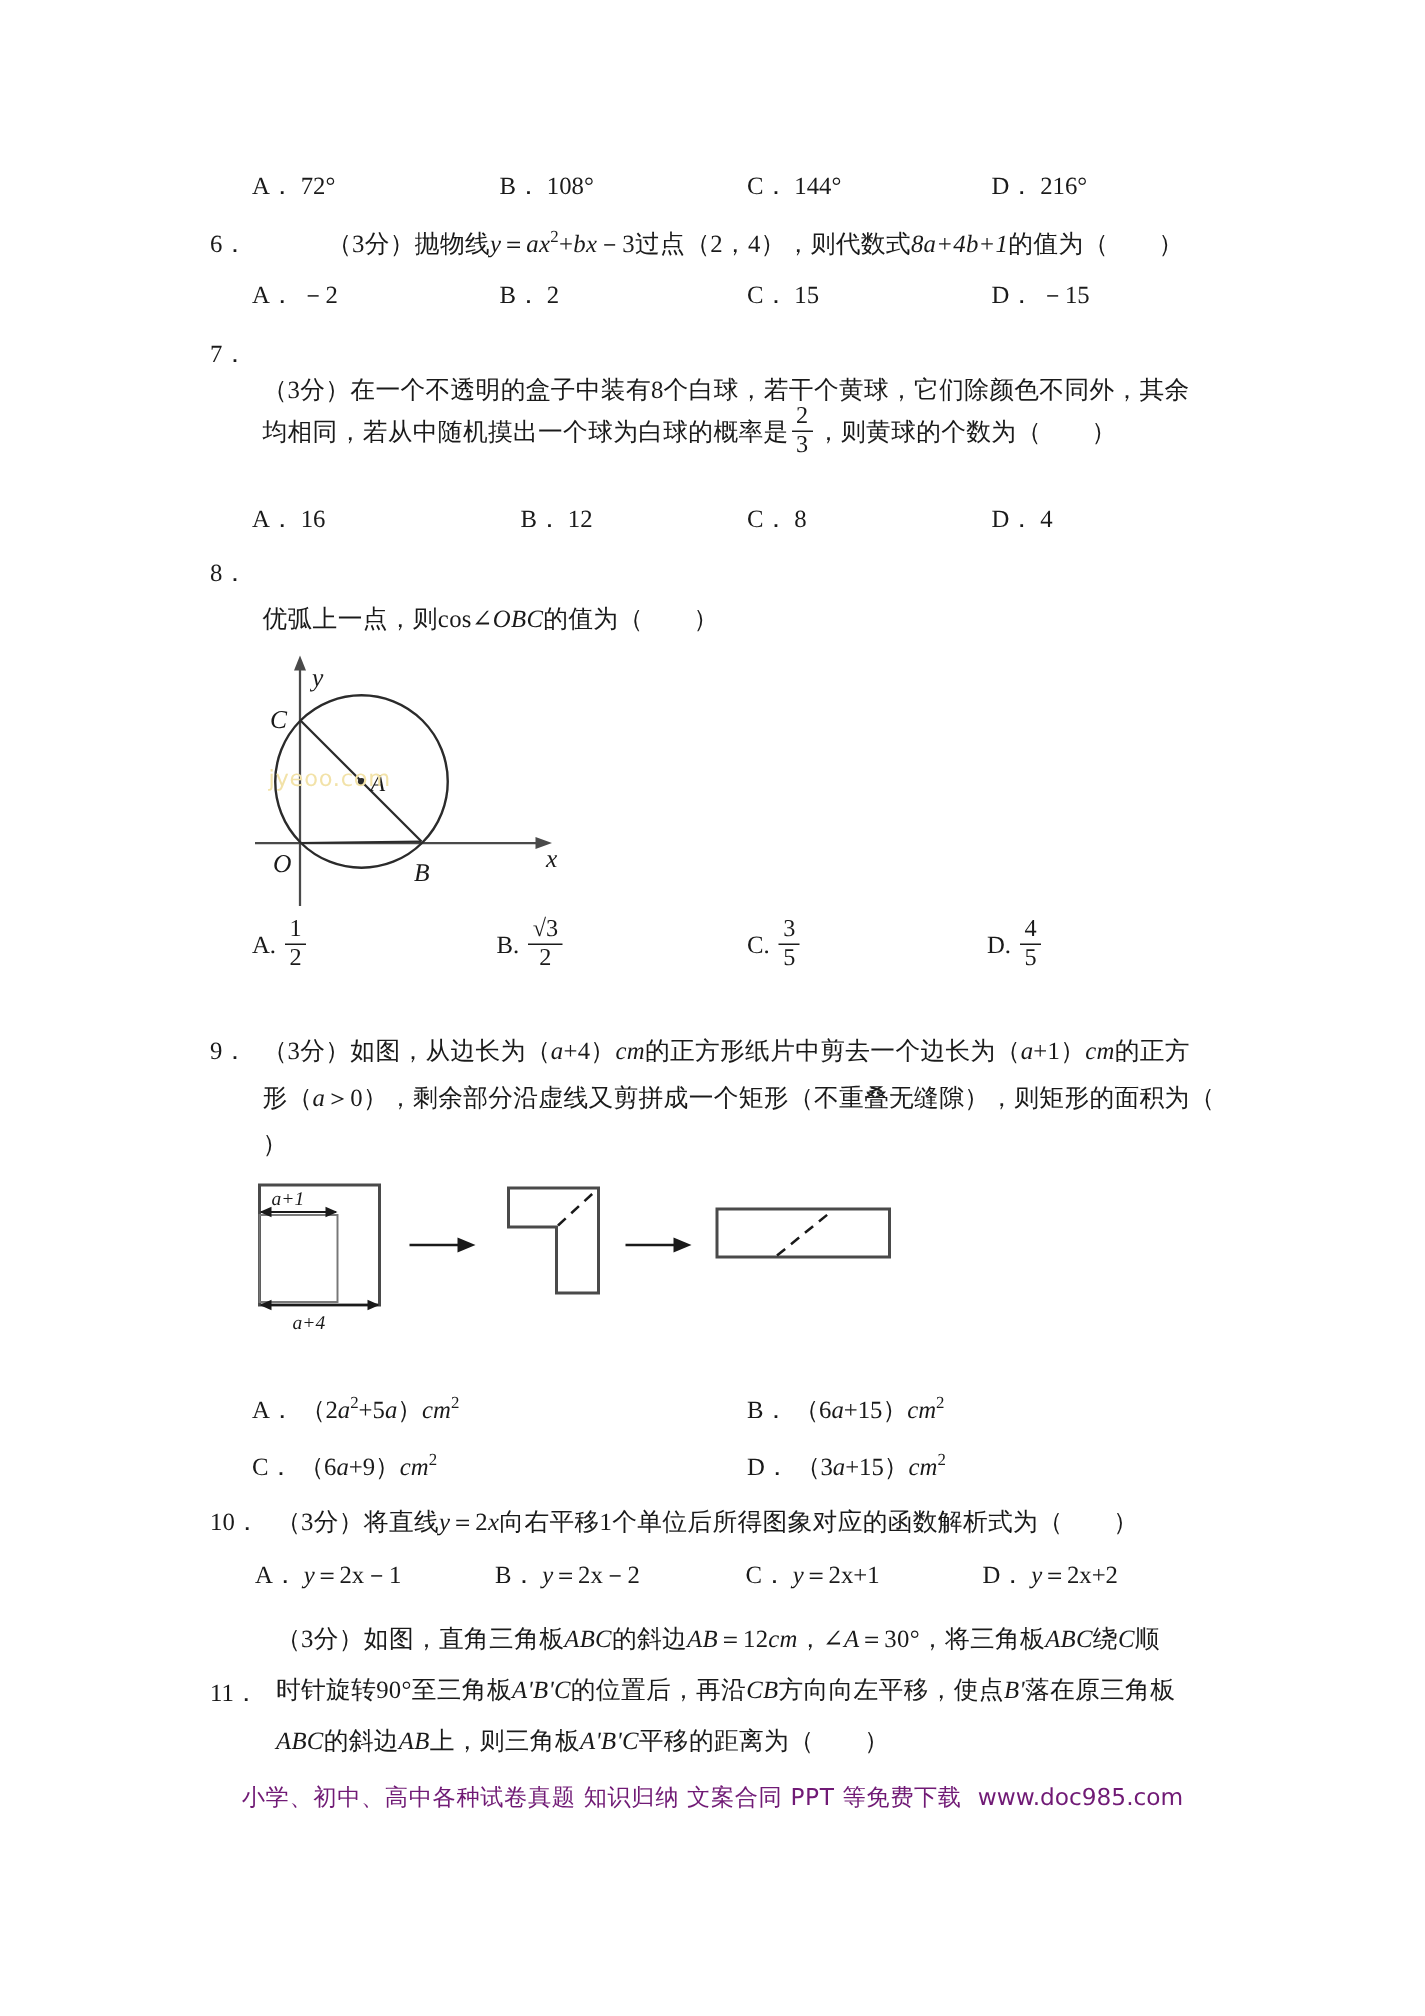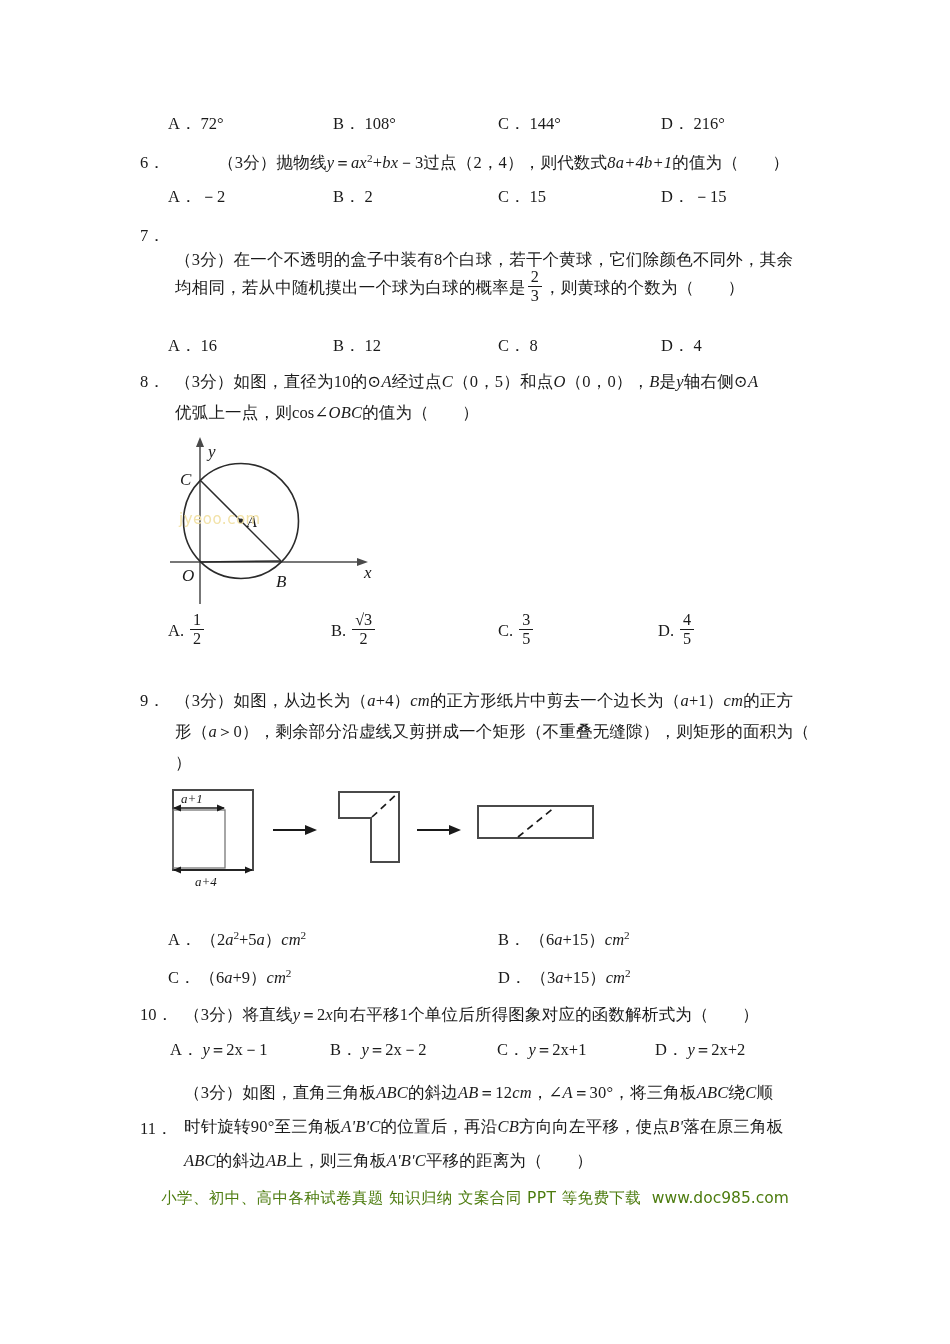--- a/index.html
+++ b/index.html
@@ -69,21 +69,21 @@
     padding: 1px 3px 0 3px;
   }
   
   .footer {
     position: absolute;
     left: 0;
     top: 1188px;
     width: 950px;
     text-align: center;
     font-size: 15.5px;
-    color: #4d7c0f;
+    color: #701a75;
     font-family: "DejaVu Sans", "Liberation Sans", sans-serif;
     letter-spacing: 0.4px;
   }
   .footer .url {
     font-family: "DejaVu Sans", "Liberation Sans", sans-serif;
     letter-spacing: 0;
   }
   
   .figbox { position: absolute; }
   svg { display: block; }
@@ -141,35 +141,32 @@
     <span>（3分）</span><span>在一个不透明的盒子中装有8个白球，若干个黄球，它们除颜色不同外，其余</span>
   </div>
   <div class="qtext" style="left:175px; top:268px; white-space:nowrap; line-height:40px;">
     <span>均相同，若从中随机摸出一个球为白球的概率是</span><span class="frac"><span class="num">2</span><span class="den">3</span></span><span>，则黄球的个数为（　　）</span>
   </div>
 
   <div class="opts" style="left:168px; top:332px;">
     <span class="opt" style="left:0px;">
       <span class="optlabel">A．</span><span>16</span>
     </span>
-    <span class="opt" style="left:165px;text-align:center;">
+    <span class="opt" style="left:179px;text-align:center;">
       <span class="optlabel">B．</span><span>12</span>
     </span>
     <span class="opt" style="left:330px;">
       <span class="optlabel">C．</span><span>8</span>
     </span>
     <span class="opt" style="left:493px;">
       <span class="optlabel">D．</span><span>4</span>
     </span>
   </div>
 
   <div class="qnum" style="left:140px; top:367px;">8．</div>
-  <div class="qtext" style="left:175px; top:367px; white-space:nowrap;">
-    <span>（3分）</span><span>如图，直径为10的⊙</span><span class="mi">A</span><span>经过点</span><span class="mi">C</span><span>（0，5）和点</span><span class="mi">O</span><span>（0，0），</span><span class="mi">B</span><span>是</span><span class="mi">y</span><span>轴右侧⊙</span><span class="mi">A</span>
-  </div>
   <div class="qtext" style="left:175px; top:398px; white-space:nowrap;">
     <span>优弧上一点，则cos∠</span><span class="mi">OBC</span><span>的值为（　　）</span>
   </div>
 
   <div class="figbox" style="left:168px; top:432px; width:230px; height:175px;">
     <div class="watermark" style="left:-5px; top:78px;margin-left:16px;">jyeoo.com</div>
     <svg width="230" height="175" viewBox="0 0 230 175">
 
       <line x1="32" y1="172" x2="32" y2="12" stroke="#4a4a4a" stroke-width="1.5"></line>
       <polygon points="32,5 28,15 36,15" fill="#4a4a4a"></polygon>

